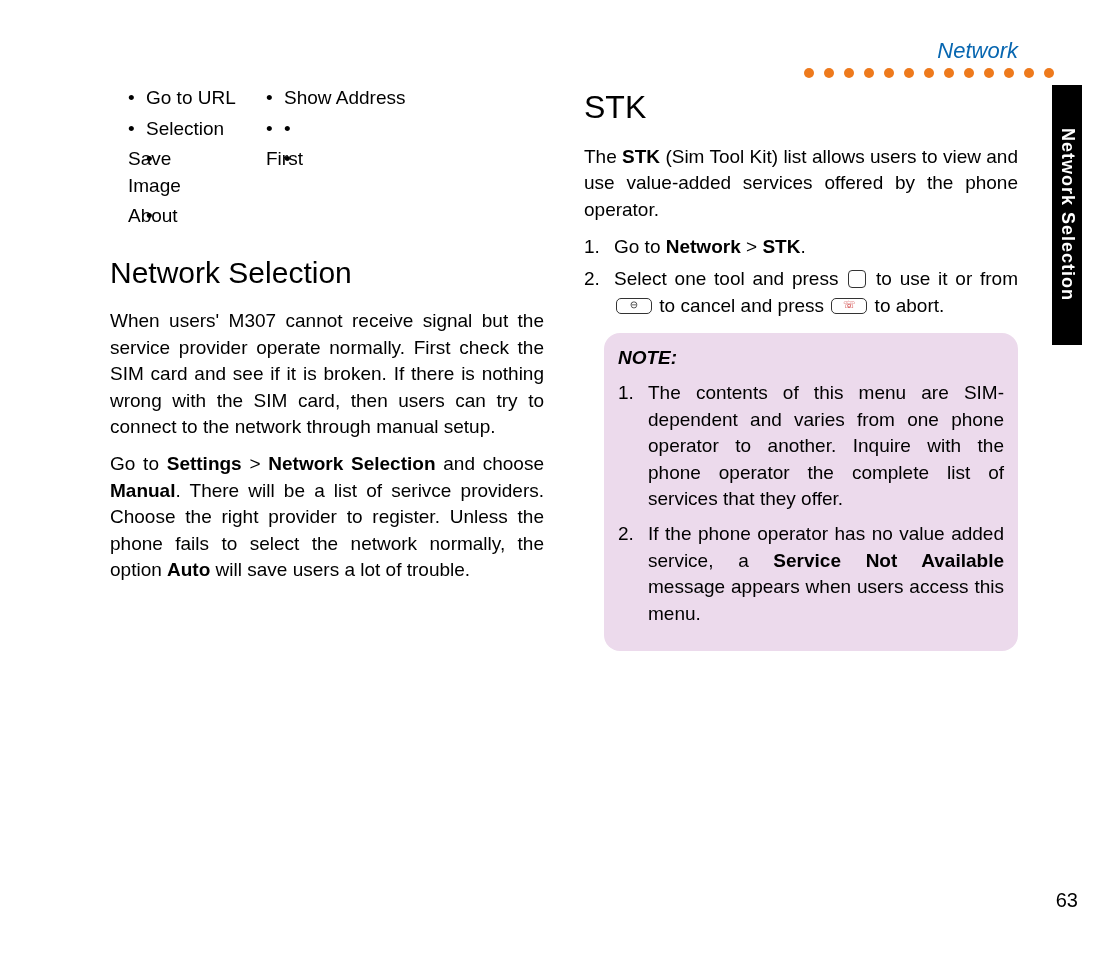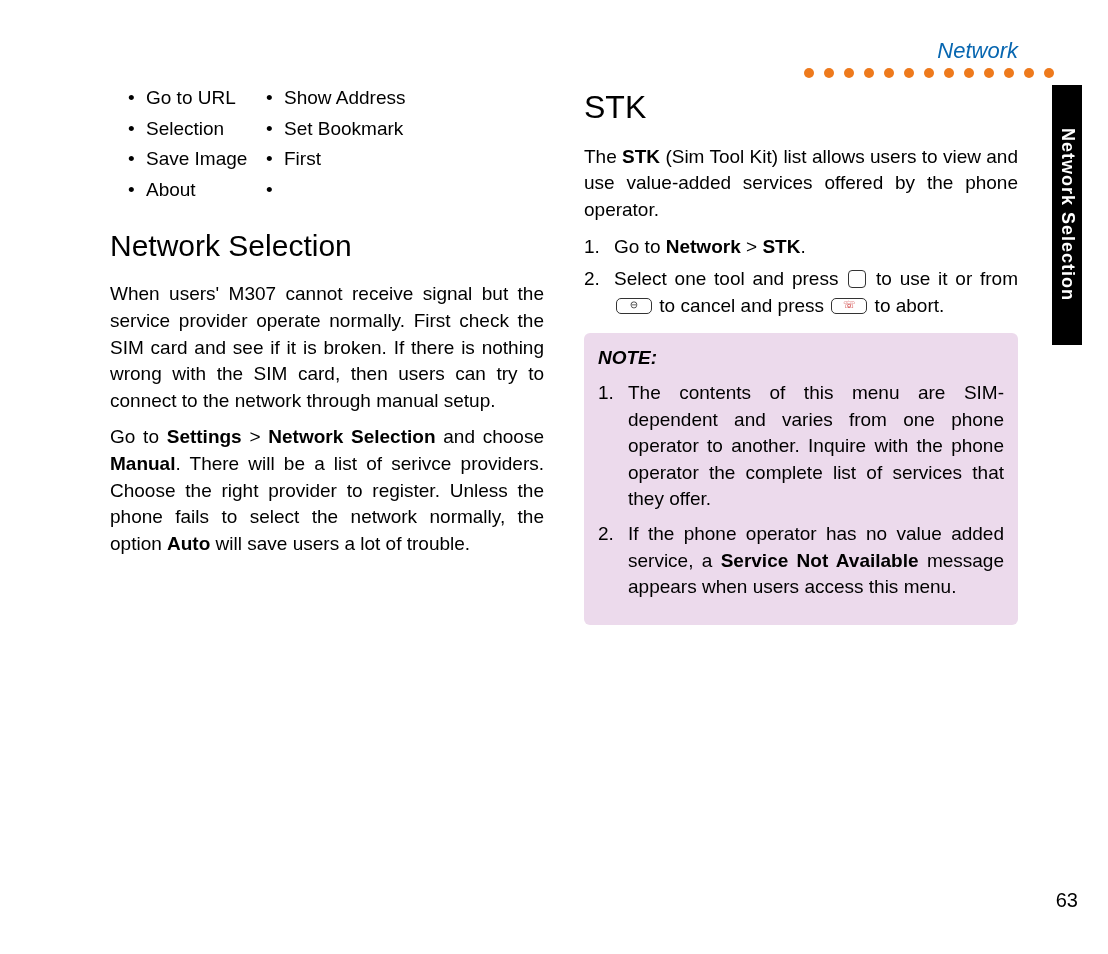--- a/index.html
+++ b/index.html
@@ -115,23 +115,24 @@
   .key-icon .sym {
     position: absolute;
     left: 50%; top: 50%;
     transform: translate(-50%, -55%);
     font-size: 10px;
     color: #333;
   }
   .key-icon .sym.red { color: #c33; }
   .note-box {
     background: #ecdaec;
-    border-radius: 6px;
+    border-radius: 16px;
     padding: 12px 14px 16px 14px;
     margin-top: 14px;
+    margin-left: 20px;
   }
   .note-title {
     font-weight: bold;
     font-style: italic;
     margin-bottom: 8px;
     font-size: 19px;
   }
   .note-box .ol-item { margin-bottom: 8px; }
   .page-num {
     position: absolute;
@@ -171,21 +172,20 @@
   <div class="col">
     <div class="bullet-grid">
       <span class="bul">•</span>
         <span>Go to URL</span>
       <span class="bul">•</span>
         <span>Show Address</span>
 
       <span class="bul">•</span>
         <span>Selection</span>
       <span class="bul">•</span>
-        <span>Set Bookmark</span>
 
       <span class="bul">•</span>
         <span>Save Image</span>
       <span class="bul">•</span>
         <span>First</span>
 
       <span class="bul">•</span>
         <span>About</span>
       <span class="bul">•</span>
     </div>

